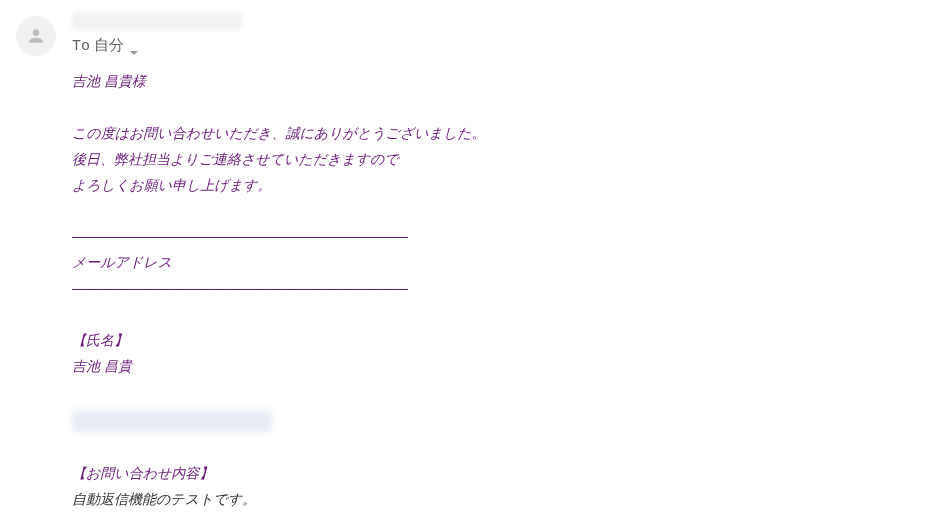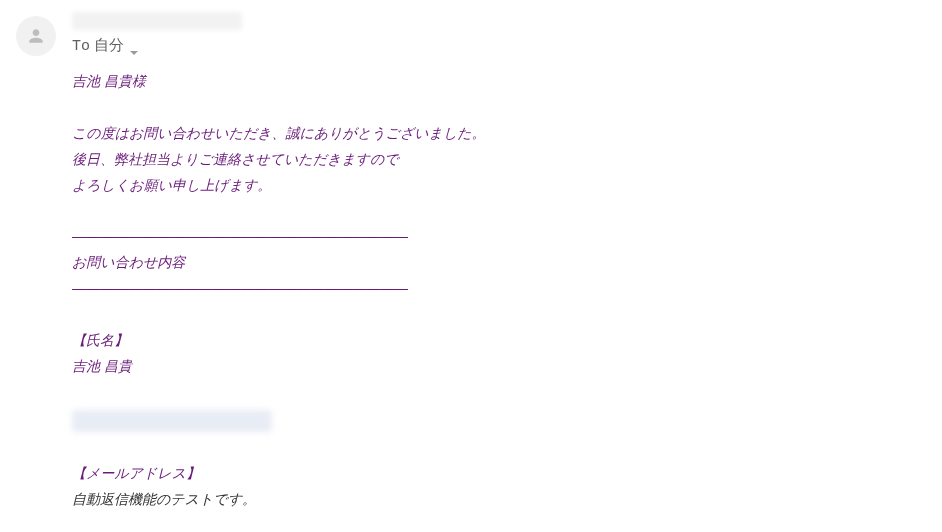--- a/index.html
+++ b/index.html
@@ -92,25 +92,25 @@
     </div>
 
     <div class="email-body">
       <span class="body-line">吉池 昌貴様</span>
       <br>
       <span class="body-line">この度はお問い合わせいただき、誠にありがとうございました。</span>
       <span class="body-line">後日、弊社担当よりご連絡させていただきますので</span>
       <span class="body-line">よろしくお願い申し上げます。</span>
       <br>
       <span class="body-line">――――――――――――――――――――――――</span>
-      <span class="body-line">お問い合わせ内容</span>
+      <span class="body-line">メールアドレス</span>
       <span class="body-line">――――――――――――――――――――――――</span>
       <br>
       <span class="body-line">【氏名】</span>
       <span class="body-line">吉池 昌貴</span>
       <br>
       <div class="email-redacted"></div>
       <br>
-      <span class="body-line">【メールアドレス】</span>
+      <span class="body-line">【お問い合わせ内容】</span>
       <span class="body-line dark-text">自動返信機能のテストです。</span>
     </div>
   </div>
 </div>
 
 </body></html>

